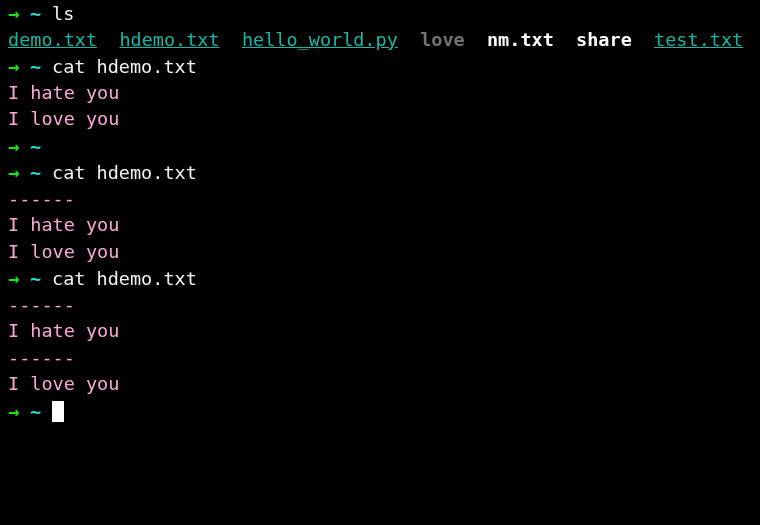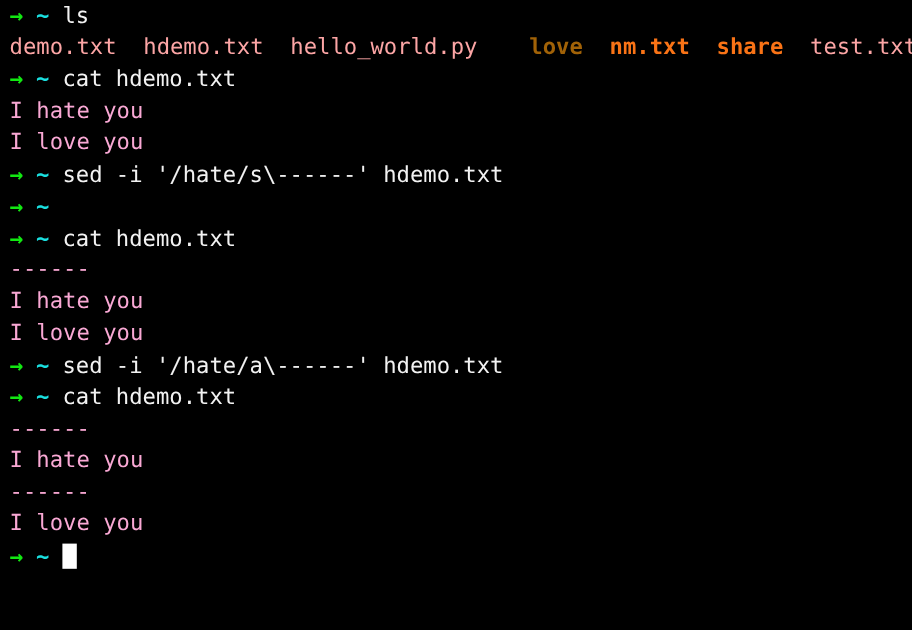--- a/index.html
+++ b/index.html
@@ -46,23 +46,23 @@
   .arrow-err { color: #f01414; }
   .tilde {
     display: inline-block;
     width: 22px;
     color: #1ae0e0;
     font-weight: bold;
   }
   .cmd { color: #f2f2f2; }
   .out { color: #f9a8d4; }
   .err-text { color: #f2f2f2; }
-  .c-white { color: #fca5a5; }
-  .c-blue  { color: #a16207; font-weight: bold; margin-left: 21px; }
-  .c-cyan  { color: #f97316; font-weight: bold; }
+  .c-white { color: #14b8a6; text-decoration: underline; }
+  .c-blue  { color: #737373; font-weight: bold; }
+  .c-cyan  { color: #ffffff; font-weight: bold; }
   .gap { display: inline-block; }
   .cursor {
     display: inline-block;
     width: 12px;
     height: 21px;
     background: #ffffff;
     vertical-align: -4px;
   }
   #watermark {
     position: absolute;
@@ -83,35 +83,33 @@
   <div class="line"><span class="arrow arrow-ok">→</span><span class="tilde">~</span><span class="cmd">ls</span></div>
 
   <div class="line"><span class="c-white">demo.txt</span><span class="gap">  </span><span class="c-white">hdemo.txt</span><span class="gap">  </span><span class="c-white">hello_world.py</span><span class="gap">  </span><span class="c-blue">love</span><span class="gap">  </span><span class="c-cyan">nm.txt</span><span class="gap">  </span><span class="c-cyan">share</span><span class="gap">  </span><span class="c-white">test.txt</span></div>
 
   <div class="line"><span class="arrow arrow-ok">→</span><span class="tilde">~</span><span class="cmd">cat hdemo.txt</span></div>
 
   <div class="line"><span class="out">I hate you</span></div>
 
   <div class="line"><span class="out">I love you</span></div>
 
-  <div class="line"><span class="arrow arrow-ok">→</span><span class="tilde">~</span><span class="cmd">sed -i '/hate/s\------' hdemo.txt</span></div>
 
 
 
   <div class="line"><span class="arrow arrow-ok">→</span><span class="tilde">~</span><span class="cmd"></span></div>
 
   <div class="line"><span class="arrow arrow-ok">→</span><span class="tilde">~</span><span class="cmd">cat hdemo.txt</span></div>
 
   <div class="line"><span class="out">------</span></div>
 
   <div class="line"><span class="out">I hate you</span></div>
 
   <div class="line"><span class="out">I love you</span></div>
 
-  <div class="line"><span class="arrow arrow-ok">→</span><span class="tilde">~</span><span class="cmd">sed -i '/hate/a\------' hdemo.txt</span></div>
 
   <div class="line"><span class="arrow arrow-ok">→</span><span class="tilde">~</span><span class="cmd">cat hdemo.txt</span></div>
 
   <div class="line"><span class="out">------</span></div>
 
   <div class="line"><span class="out">I hate you</span></div>
 
   <div class="line"><span class="out">------</span></div>
 
   <div class="line"><span class="out">I love you</span></div>

